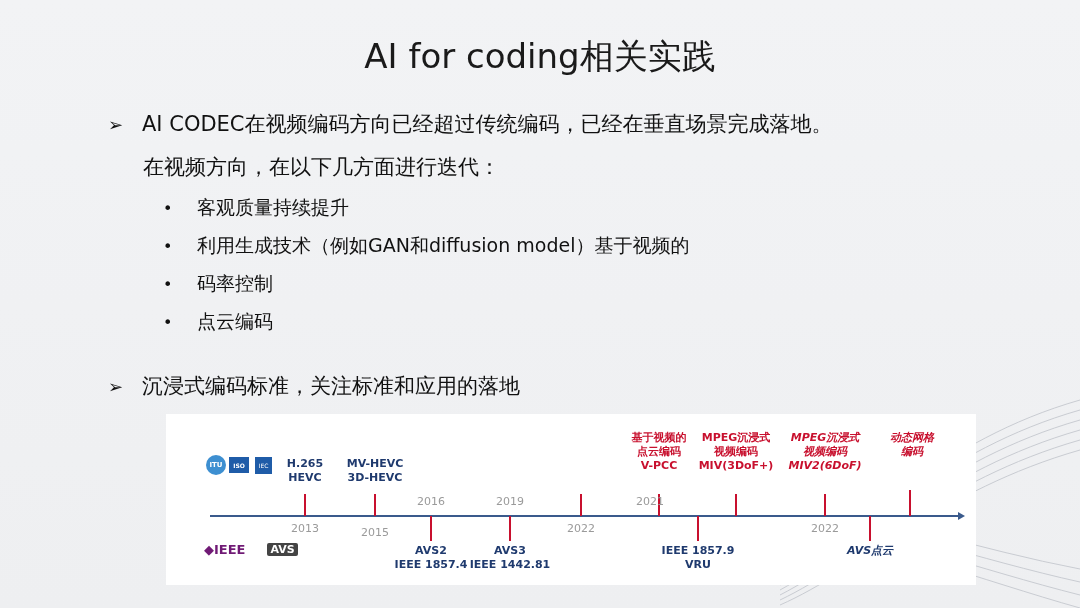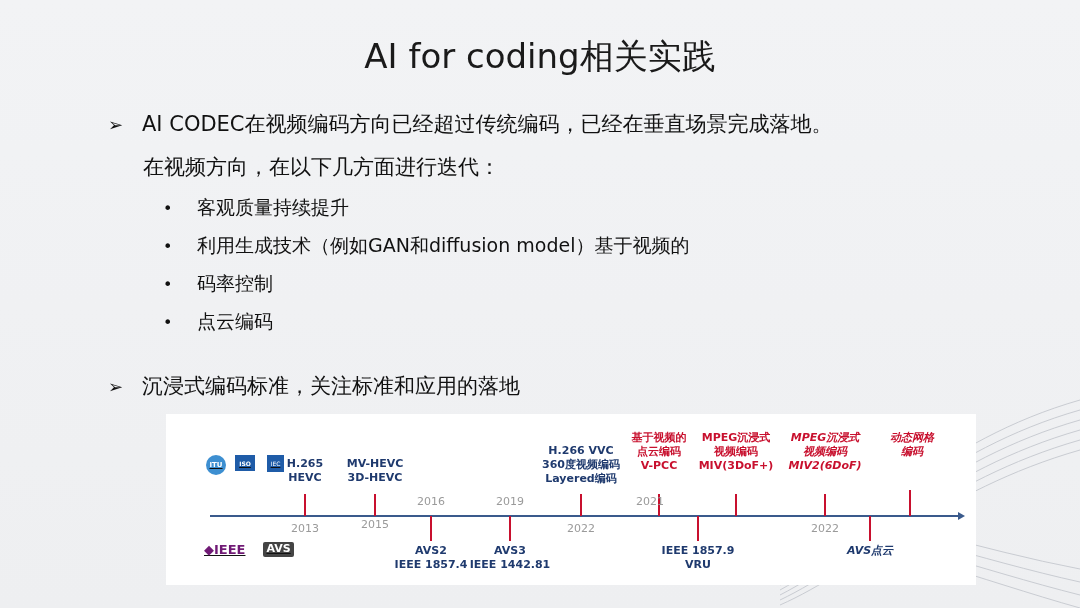--- a/index.html
+++ b/index.html
@@ -25,26 +25,26 @@
   }
   .tl-axis { position:absolute; left:44px; top:101px; width:750px; height:2px; background:#3a5a8c; }
   .tl-arrowhead { position:absolute; left:792px; top:98px; width:0; height:0;
     border-top:4px solid transparent; border-bottom:4px solid transparent; border-left:7px solid #3a5a8c; }
   .tick { position:absolute; width:2px; background:#c8102e; }
   .yr { position:absolute; font-size:11px; color:#9a9a9a; transform:translateX(-50%); }
   .lbl { position:absolute; font-size:11px; font-weight:bold; text-align:center; line-height:14px; transform:translateX(-50%); white-space:nowrap; }
   .blue { color:#1f3a6e; }
   .red { color:#c8102e;text-align:center; }
   .ital { font-style:italic; }
-  .logo-row { position:absolute; display:flex; gap:9px;text-decoration:underline; }
+  .logo-row { position:absolute; display:flex; align-items:center; gap:3px; }
   .itu { width:20px; height:20px; border-radius:50%; background:#3d8fd1; color:#fff; font-size:7px; font-weight:bold; display:flex; align-items:center; justify-content:center; }
   .iso { width:20px; height:16px; background:#1f5ca8; color:#fff; font-size:6px; font-weight:bold; display:flex; align-items:center; justify-content:center; }
   .iec { width:17px; height:17px; background:#1f5ca8; color:#fff; font-size:6px; display:flex; align-items:center; justify-content:center; margin-left:3px; }
   .ieee { font-size:13px; font-weight:bold; color:#701a75; }
-  .avs { font-size:11px; font-weight:bold; color:#fff; background:#444; border-radius:2px; padding:0 3px; margin-left:9px; }
+  .avs { font-size:11px; font-weight:bold; color:#fff; background:#444; border-radius:2px; padding:0 3px; margin-left:19px; }
 </style>
 </head>
 <body>
 
 <svg class="wave" viewBox="0 0 300 228">
   <g fill="none" stroke="#c9ccd2" stroke-width="1">
     <path d="M0 200 C80 150 160 60 300 20"></path>
       <path d="M0 205 C80 158 160 70 300 30"></path>
     <path d="M0 210 C80 166 160 80 300 40"></path>
       <path d="M0 215 C80 174 160 90 300 50"></path>
@@ -106,28 +106,23 @@
       <div>H.265</div>
       <div>HEVC</div>
     </div>
   <div class="yr" style="left:139px; top:108px">2013</div>
 
   <div class="tick" style="left:208px; top:80px; height:22px"></div>
   <div class="lbl blue" style="left:209px; top:43px">
       <div>MV-HEVC</div>
       <div>3D-HEVC</div>
     </div>
-  <div class="yr" style="left:209px; top:104px">2015</div>
+  <div class="yr" style="left:209px; top:112px">2015</div>
 
   <div class="tick" style="left:414px; top:80px; height:22px"></div>
-  <div class="lbl blue" style="left:415px; top:30px">
-      <div>H.266 VVC</div>
-      <div>360度视频编码</div>
-      <div>Layered编码</div>
-    </div>
   <div class="yr" style="left:415px; top:108px">2022</div>
 
   <div class="tick" style="left:492px; top:80px; height:22px"></div>
   <div class="lbl red" style="left:493px; top:17px">
       <div>基于视频的</div>
       <div>点云编码</div>
       <div>V-PCC</div>
     </div>
   <div class="yr" style="left:484px; top:81px">2021</div>
 

